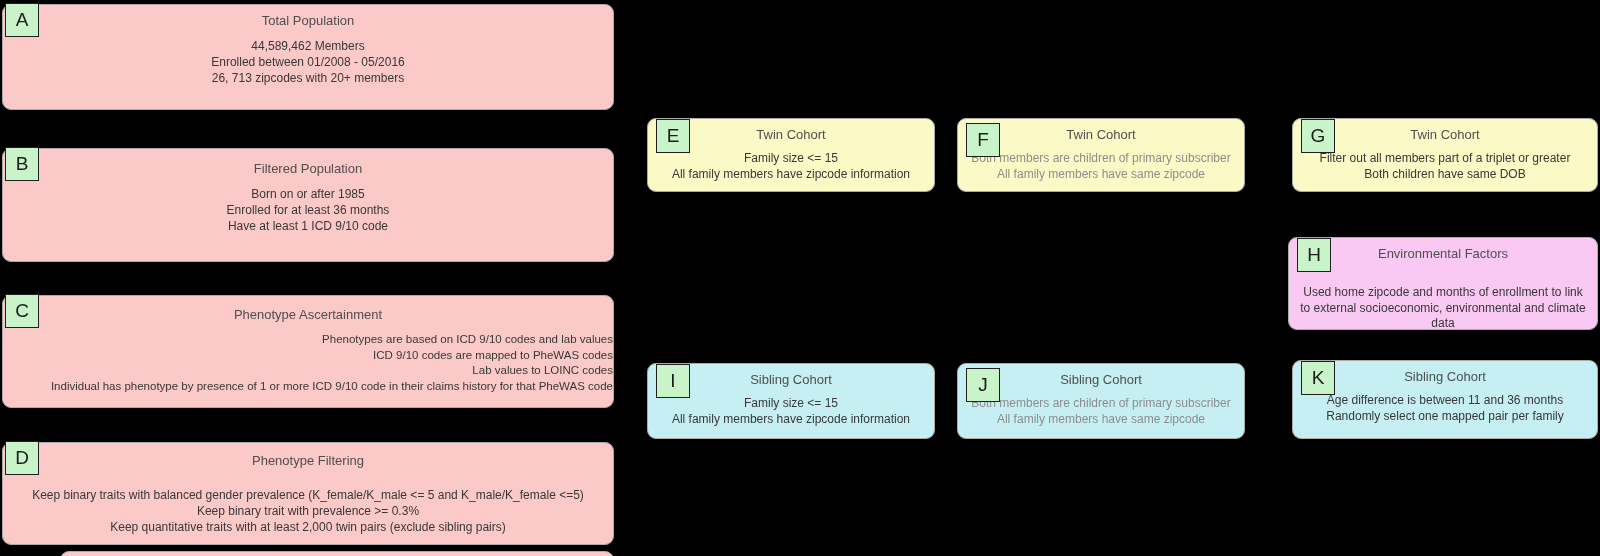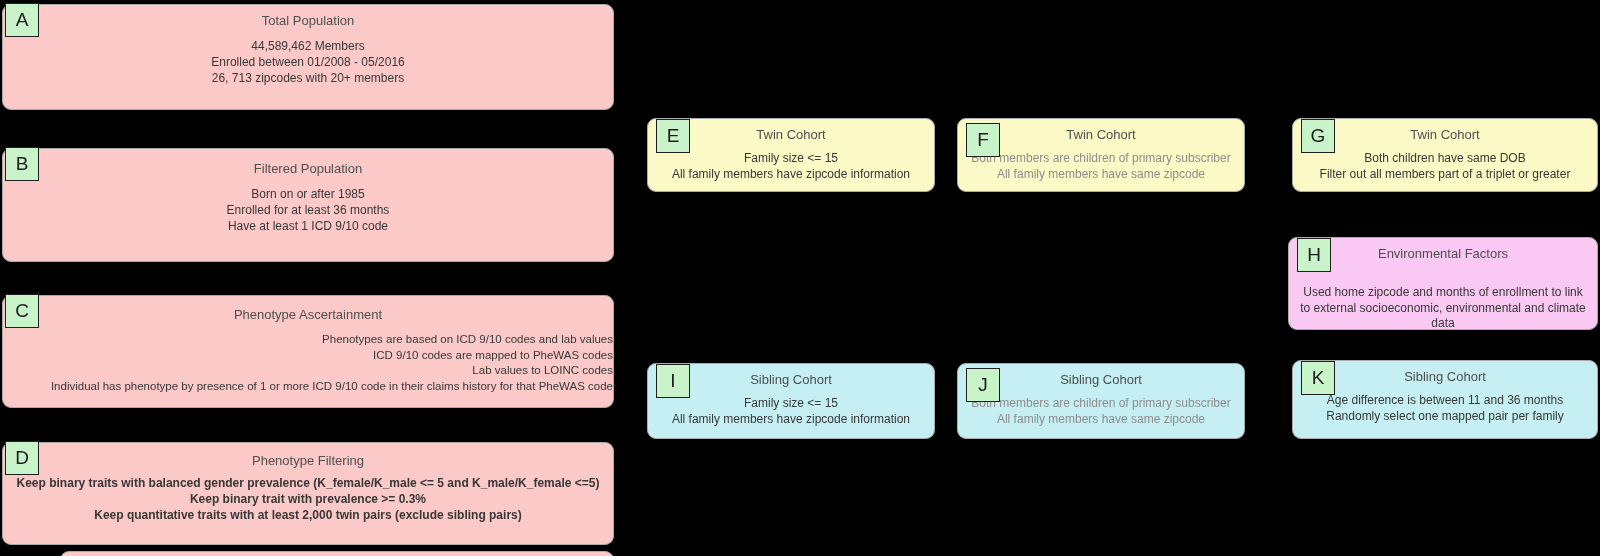--- a/index.html
+++ b/index.html
@@ -47,21 +47,21 @@
   .muted .line{color:var(--mutedText,#8d8d8d);}
   .wrap .line{white-space:normal;line-height:15.5px;padding:0 8px;}
 
   
   .box-A{left:2px;top:4px;width:612px;height:106px;}
   .box-B{left:2px;top:148px;width:612px;height:114px;padding-top:12px;}
   .box-B .body{margin-top:10px;}
   .box-C{left:2px;top:295px;width:612px;height:113px;padding-top:11px;}
   .box-C .line{font-size:11.5px;line-height:15.5px;text-align:right;}
   .box-D{left:2px;top:442px;width:612px;height:103px;padding-top:10px;}
-  .box-D .body{margin-top:7px;font-weight:bold;}
+  .box-D .body{margin-top:19px;}
   .box-A .label,.box-B .label,.box-C .label,.box-D .label{left:2px;top:-2px;}
 
   
   .box-E{left:647px;top:118px;width:288px;height:74px;}
   .box-F{left:957px;top:118px;width:288px;height:74px;}
   .box-G{left:1292px;top:118px;width:306px;height:74px;}
   .box-H{left:1288px;top:237px;width:310px;height:93px;}
   .box-I{left:647px;top:363px;width:288px;height:76px;}
   .box-J{left:957px;top:363px;width:288px;height:76px;}
   .box-K{left:1292px;top:360px;width:306px;height:79px;}
@@ -141,22 +141,22 @@
     <div class="body">
       <div class="line">Both members are children of primary subscriber</div>
       <div class="line">All family members have same zipcode</div>
     </div>
   </div>
 
   <div class="box yellow box-G">
     <div class="label">G</div>
     <div class="title">Twin Cohort</div>
     <div class="body">
+      <div class="line">Filter out all members part of a triplet or greater</div>
       <div class="line">Both children have same DOB</div>
-      <div class="line">Filter out all members part of a triplet or greater</div>
     </div>
   </div>
 
   <div class="box magenta box-H wrap">
     <div class="label">H</div>
     <div class="title">Environmental Factors</div>
     <div class="body">
       <div class="line">Used home zipcode and months of enrollment to link to external socioeconomic, environmental and climate data</div>
     </div>
   </div>

